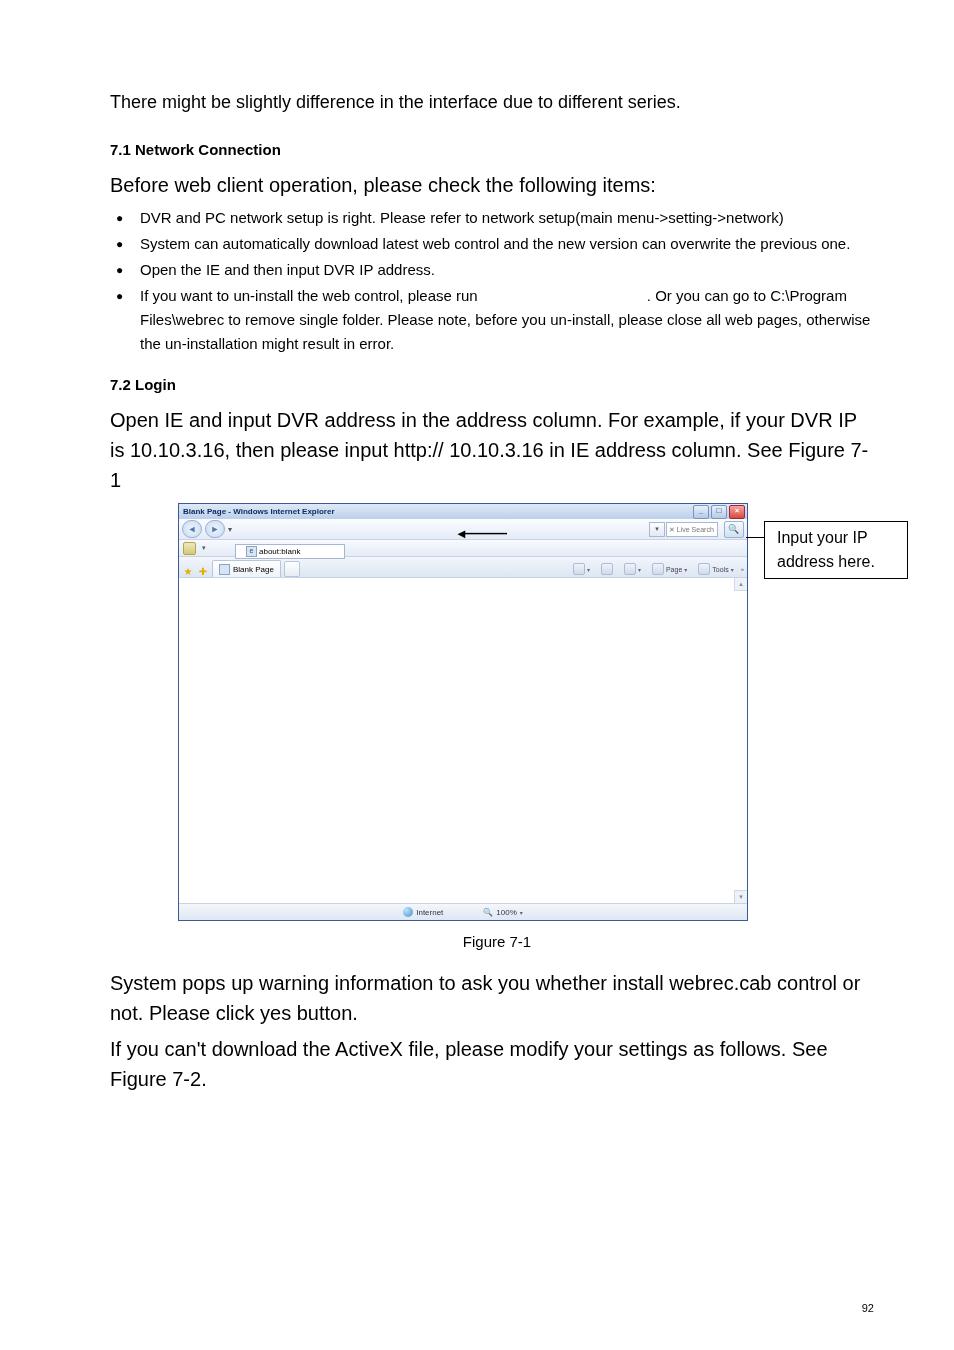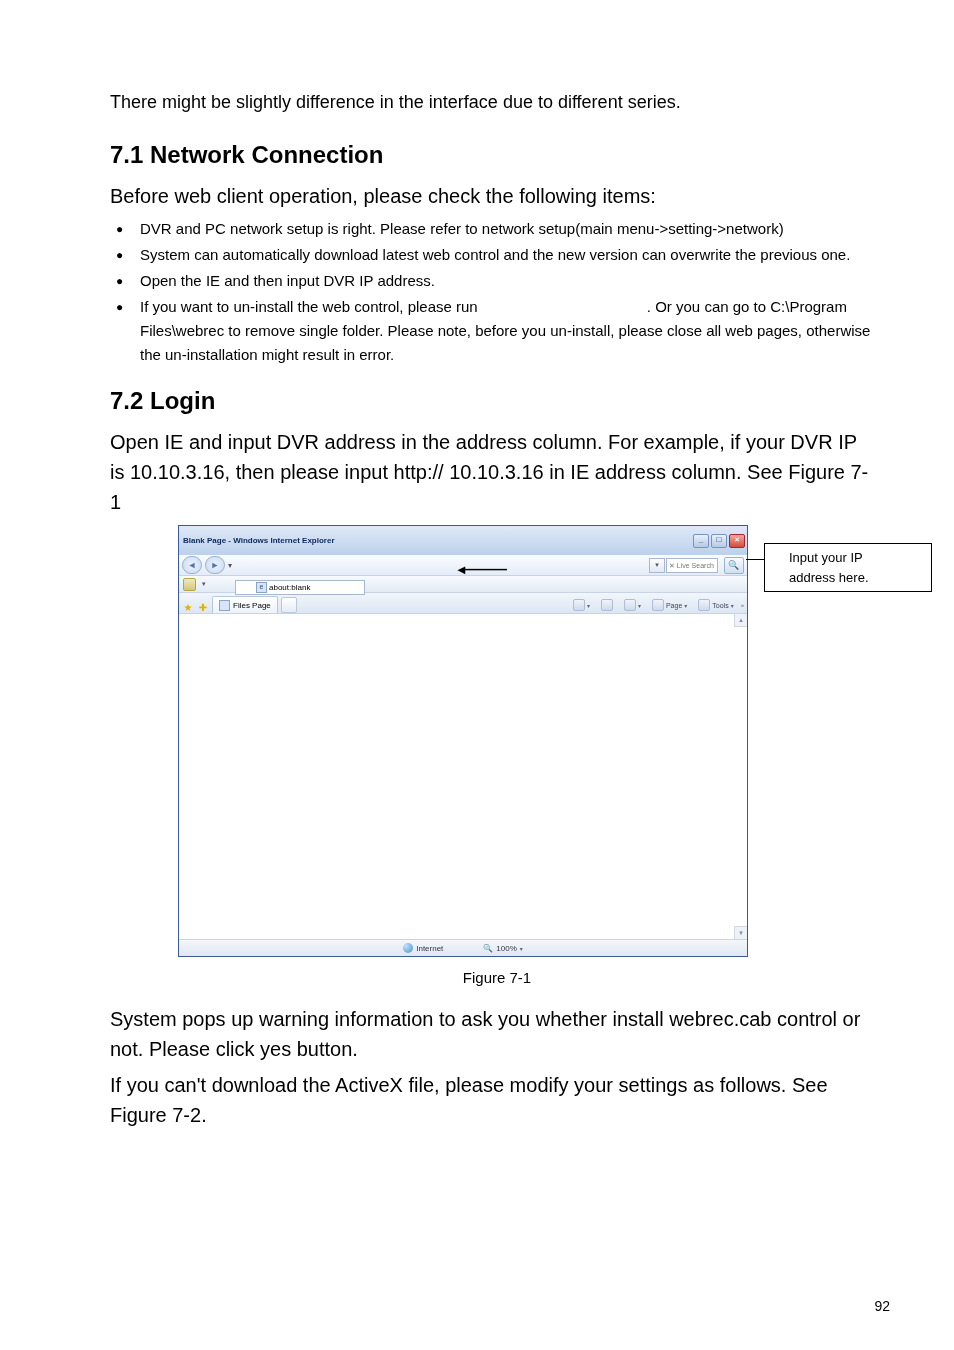--- a/index.html
+++ b/index.html
@@ -21,21 +21,21 @@
     font-weight: bold;
     margin: 0 0 14px 0;
     letter-spacing: 0.5px;
   }
   p.lead {
     font-size: 18px;
     margin: 0 0 26px 0;
     line-height: 1.4;
   }
   h2.section {
-    font-size: 24px;
+    font-size: 15px;
     font-weight: bold;
     margin: 0 0 12px 0;
   }
   p.body {
     font-size: 20px;
     margin: 0 12px 6px 0;
     line-height: 1.5;
   }
   ul.bullets {
     list-style: none;
@@ -63,21 +63,21 @@
   }
   .ie-window {
     width: 568px;
     border: 1px solid #3a5a9a;
     background: #fff;
     font-family: Tahoma, Arial, sans-serif;
     font-size: 9px;
     color: #000;
   }
   .ie-titlebar {
-    height: 29px;
+    height: 15px;
     background: linear-gradient(#dfe9f7,#bcd0ec);
     display: flex;
     align-items: center;
     justify-content: space-between;
     padding: 0 2px 0 4px;
     font-size: 8px;
     color: #0a2a5c;
     font-weight: bold;
   }
   .ie-tb-ctrls { display:flex; gap:2px; }
@@ -90,21 +90,21 @@
   }
   .ie-tb-btn.close { background: linear-gradient(#f6a6a0,#d34d3e); border-color:#a23; color:#fff; }
   .ie-addr {
     height: 20px;
     background: linear-gradient(#fafcff,#e5ecf7);
     display:flex; align-items:center; padding:0 3px; gap:3px;
     border-bottom:1px solid #c8d4e6;
     position: relative;
   }
   .nav-btn { width:18px;height:16px;border-radius:9px;background:radial-gradient(circle,#eef5ff,#c7d9ef);border:1px solid #9ab1d2;display:flex;align-items:center;justify-content:center;font-size:9px;color:#5577aa;}
-  .addr-box { flex:0 0 88px; height:13px; background:#fff; border:1px solid #a7b8d0; font-size:8px; line-height:13px; padding:0 20px; display:flex; align-items:center; gap:2px;margin-top:44px;}
+  .addr-box { flex:0 0 88px; height:13px; background:#fff; border:1px solid #a7b8d0; font-size:8px; line-height:13px; padding:0 10px; display:flex; align-items:center; gap:2px;margin-top:44px;}
   .addr-e { display:inline-block;width:9px;height:9px;background:#d6e4f6;border:1px solid #8aa4c8;text-align:center;line-height:8px;font-size:7px;color:#356;}
   .addr-spacer { flex:1; }
   .search-area { display:flex;align-items:center;gap:1px; position:relative;}
   .search-dd { width:14px;height:13px;border:1px solid #a7b8d0;background:linear-gradient(#fdfefe,#e2e9f3);display:flex;align-items:center;justify-content:center;font-size:7px;color:#556;}
   .search-box { width:46px;height:13px;background:#fff;border:1px solid #a7b8d0;font-size:7px;line-height:13px;padding:0 2px;color:#777;}
   .search-go { width:18px;height:15px;border-radius:2px;background:linear-gradient(#f8fbff,#cfe0f3);border:1px solid #9ab1d2;display:flex;align-items:center;justify-content:center;font-size:9px;color:#678; margin-left:3px;}
   .arrow-callout {
     position:absolute; right:240px; top:6px; font-size:14px; font-weight:bold; pointer-events:none;
   }
   .ie-menubar {
@@ -132,34 +132,34 @@
   .ie-content .scroll-dn{position:absolute;right:0;bottom:0;width:12px;height:12px;background:#eef2f8;border-left:1px solid #d0d8e4;border-top:1px solid #d0d8e4;font-size:7px;text-align:center;line-height:12px;color:#889;}
   .ie-status{height:16px;background:linear-gradient(#f4f7fb,#dfe7f1);border-top:1px solid #c8d4e6;display:flex;align-items:center;justify-content:center;padding:0 4px;font-size:8px;color:#334;gap:40px;}
   .status-zone{display:flex;align-items:center;gap:3px;}
   .globe{width:10px;height:10px;border-radius:50%;background:radial-gradient(circle at 30% 30%,#bfe3ff,#4a90c8);}
   .zoom{display:flex;align-items:center;gap:3px;}
   .callout-box {
     position:absolute;
     top:18px; left:586px;
     width:118px;
     border:1px solid #000;
-    font-size:13px;
+    font-size:16px;
     line-height:1.5;
-    padding:4px 24px;
+    padding:4px 12px;
     background:#fff;
   }
   .callout-line{
     position:absolute;
     top:34px; left:568px; width:18px; height:1px; background:#000;
   }
   .fig-cap{
     text-align:center;font-size:15px;margin:12px 0 18px 0;
   }
   .page-num{
-    position:absolute; right:64px; bottom:36px; font-size:14px;
+    position:absolute; right:80px; bottom:36px; font-size:11px;
   }
 </style>
 </head>
 <body>
 
 <div class="page">
 
   <p class="lead">There might be slightly difference in the interface due to different series.</p>
 
   <h2 class="section">7.1 Network Connection</h2>
@@ -209,21 +209,21 @@
       <div class="ie-menubar">
         <div class="mico"></div>
         <span style="font-size:7px;color:#556">▾</span>
       </div>
       <div class="ie-tabs">
         <div class="ie-tabs-left">
           <div class="fav">★</div>
           <div class="fav">✚</div>
           <div class="tab">
             <span class="e"></span>
-            <span>Files Page</span>
+            <span>Blank Page</span>
           </div>
           <div class="newtab"></div>
         </div>
         <div class="ie-tools">
           <div class="tool">
               <span class="tico"></span>
               <span class="dd">▾</span>
             </div>
           <div class="tool">
               <span class="tico"></span>

